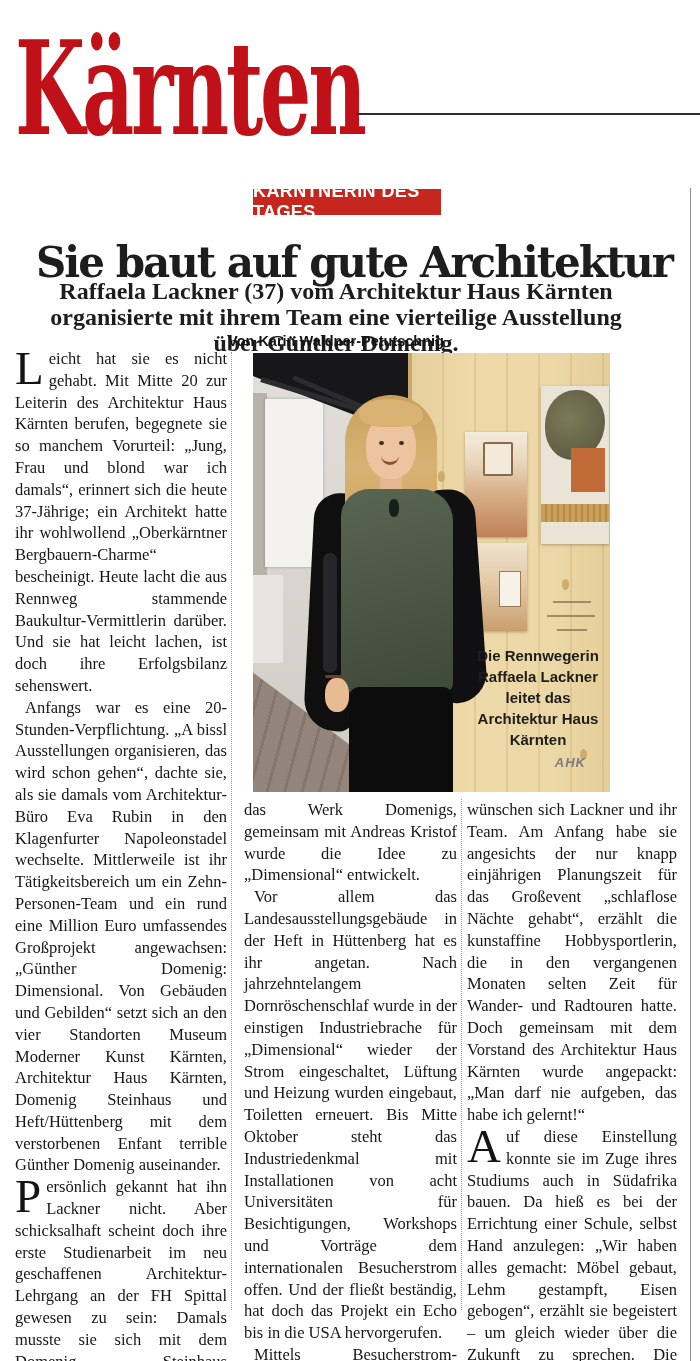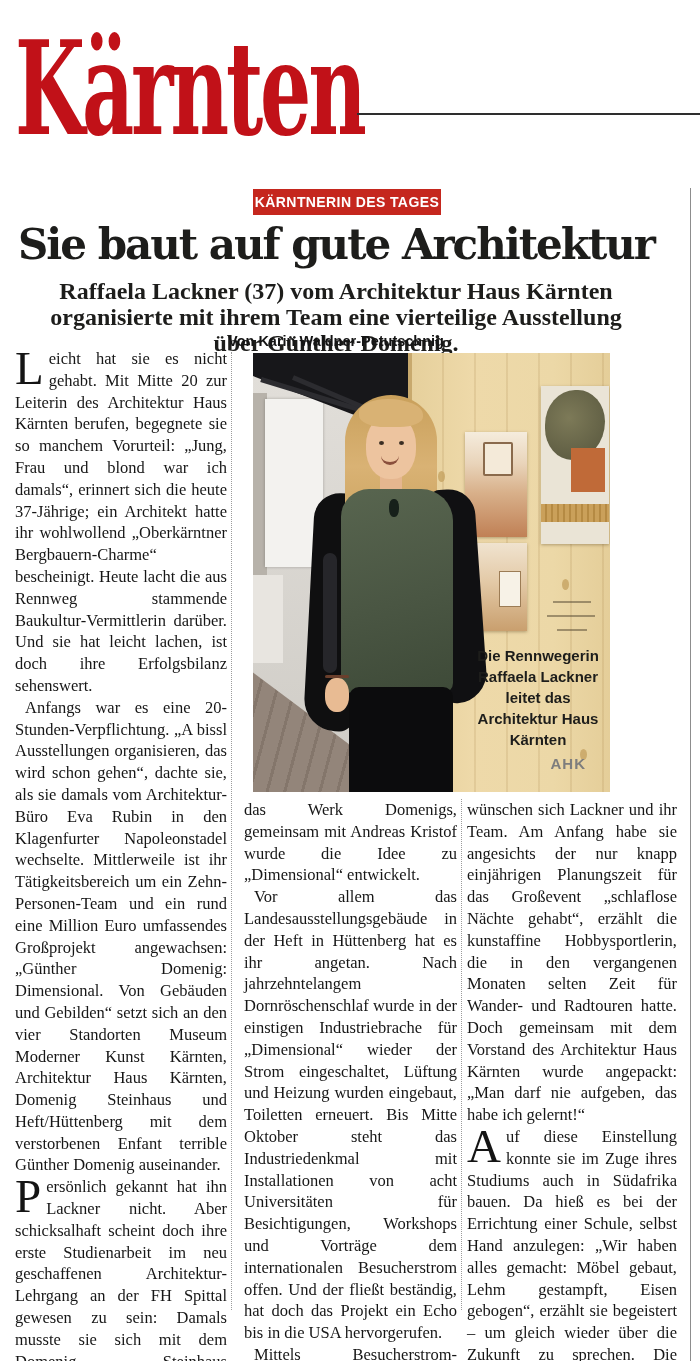--- a/index.html
+++ b/index.html
@@ -11,23 +11,23 @@
             font-family:"DejaVu Serif",serif;font-weight:700;font-size:130px;line-height:1;
             color:#c11118;letter-spacing:-5px;white-space:nowrap;
             transform:scale(0.62,1.0);transform-origin:left top;}
   .issue-date{position:absolute;left:360px;top:86px;
               font-family:"Liberation Sans",sans-serif;font-size:18px;color:#1c1c1c;}
   .date-rule{position:absolute;left:357px;top:113px;width:343px;height:2px;background:#2e2e2e;}
   .page-rule{position:absolute;left:690px;top:188px;width:1px;height:1173px;background:#8d8d8d;}
 
   
   .kicker{position:absolute;left:253px;top:189px;width:188px;height:26px;background:#c5271e;
-          color:#fff;font-family:"Liberation Sans",sans-serif;font-weight:700;font-size:14px;
+          color:#fff;font-family:"Liberation Sans",sans-serif;font-weight:700;font-size:18px;
           letter-spacing:.4px;display:flex;align-items:center;justify-content:center;}
-  .headline{position:absolute;left:0;top:220px;width:672px;margin:0;text-align:center;
+  .headline{position:absolute;left:0;top:220px;width:672px;margin:18px;text-align:center;
             font-family:"DejaVu Serif",serif;font-weight:700;font-size:42px;line-height:50px;
             letter-spacing:-2px;color:#1d1d1b;}
   .subheadline{position:absolute;left:26px;top:278px;width:620px;margin:0;text-align:center;
                font-family:"Liberation Serif",serif;font-weight:700;font-size:24px;line-height:26px;
                color:#1d1d1b;}
   .byline{position:absolute;left:0;top:333px;width:672px;text-align:center;
           font-family:"Liberation Sans",sans-serif;font-weight:700;font-size:14.5px;color:#141414;}
 
   
   .col{position:absolute;font-size:16.5px;line-height:21.8px;text-align:justify;
@@ -100,22 +100,22 @@
   .w-jacket-r{left:182px;top:136px;width:46px;height:214px;border-radius:12px 28px 32px 16px;
               background:#101012;transform:rotate(-4deg);}
   .w-sheen{left:70px;top:200px;width:14px;height:120px;border-radius:10px;background:#3b3b40;opacity:.55;}
   .w-hand{left:72px;top:325px;width:24px;height:34px;border-radius:45%;background:#e8bb93;}
   .w-bracelet{left:72px;top:322px;width:24px;height:3px;border-radius:3px;background:#6a3f2c;}
   .w-pants{left:96px;top:334px;width:104px;height:105px;border-radius:10px 10px 0 0;background:#0c0c0d;}
 
   .caption{left:222px;top:292px;width:126px;margin:0;text-align:center;
            font-family:"Liberation Sans",sans-serif;font-weight:700;font-size:15px;
            line-height:21px;color:#1d1d1b;}
-  .credit{right:24px;top:402px;font-family:"Liberation Sans",sans-serif;font-size:15px;
-          letter-spacing:1px;color:#7d7d7d;font-weight:700;}
+  .credit{right:24px;top:402px;font-family:"Liberation Sans",sans-serif;font-size:13px;
+          letter-spacing:1px;color:#7d7d7d;font-weight:700;font-style:italic;}
 </style>
 </head>
 <body>
 
 <div class="page">
 
   <h1 class="masthead">Kärnten</h1>
   <div class="date-rule"></div>
   <div class="page-rule"></div>
 

